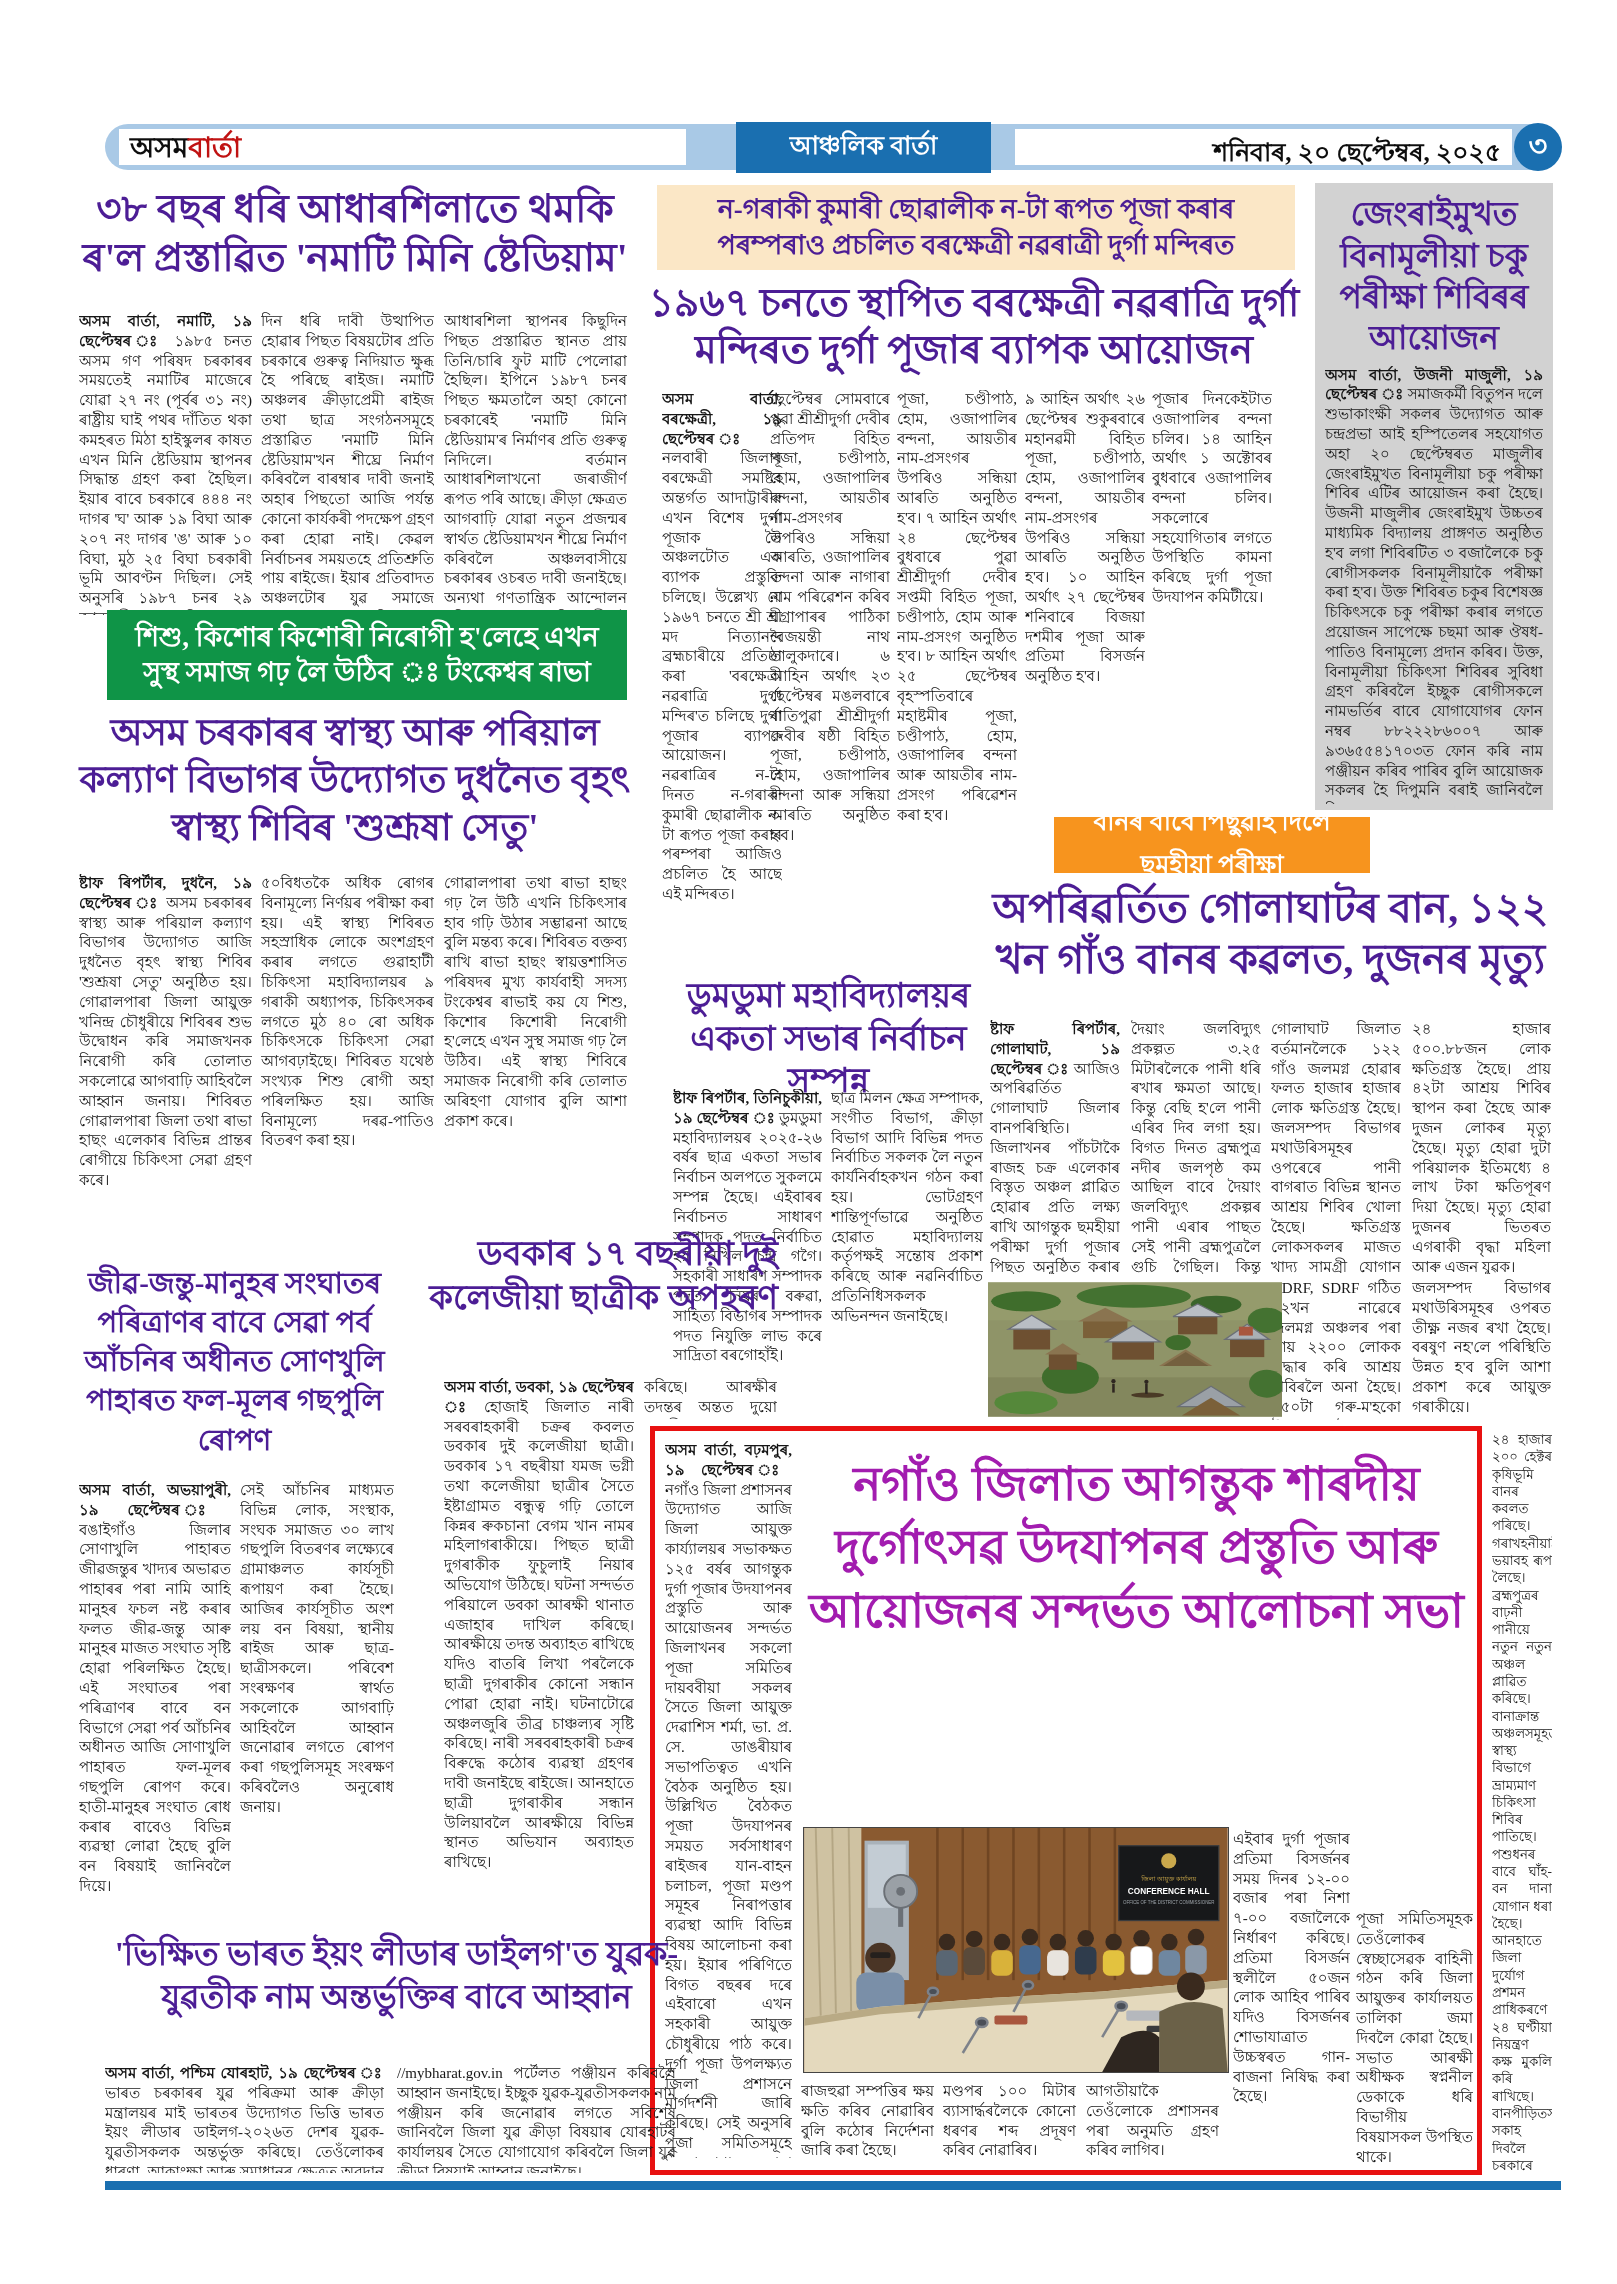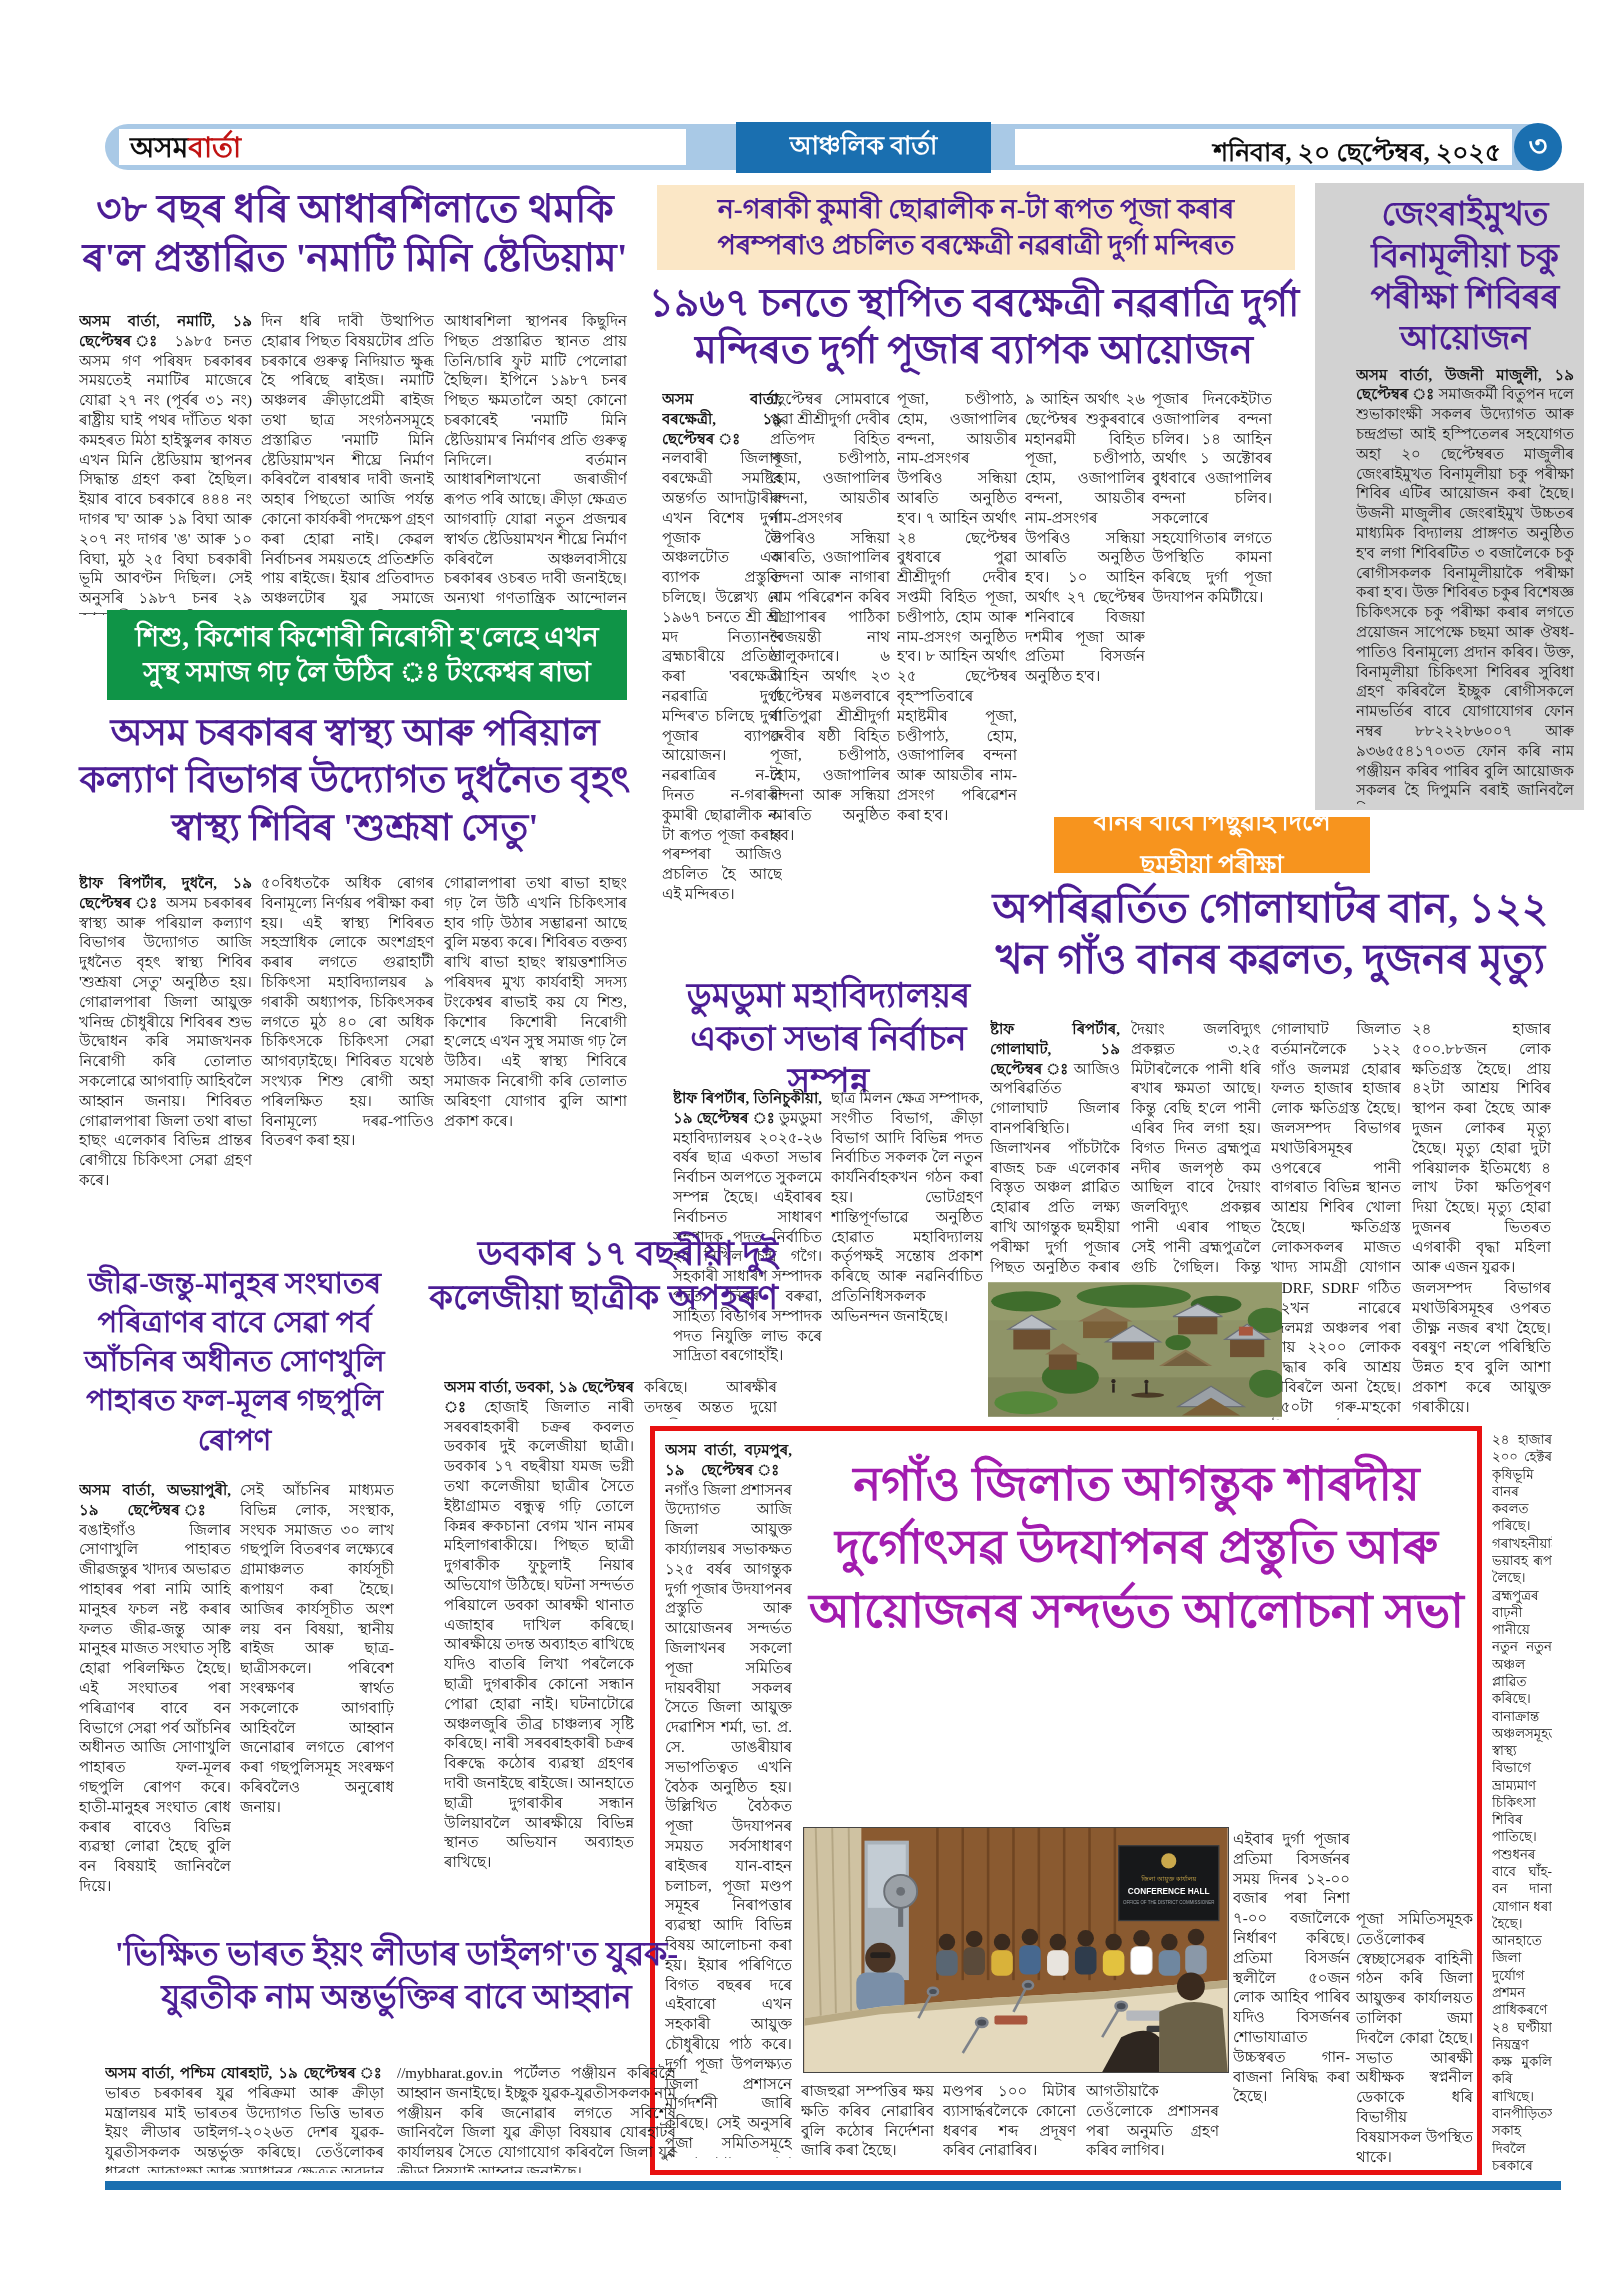--- a/index.html
+++ b/index.html
@@ -49,21 +49,21 @@
   <div class="abs headline" style="left:642px;top:280px;width:664px;height:102px;font-size:39px;line-height:1.2;">১৯৬৭ চনতে স্থাপিত বৰক্ষেত্ৰী নৱৰাত্ৰি দুৰ্গা মন্দিৰত দুৰ্গা পূজাৰ ব্যাপক আয়োজন</div>
   <div class="abs bodytext" style="left:642px;top:390px;width:120px;height:562px;margin-left:20px;">
     <span class="byline">অসম বাৰ্তা, বৰক্ষেত্ৰী, ১৯ ছেপ্টেম্বৰ ঃ</span>
     <span>নলবাৰী জিলাৰ বৰক্ষেত্ৰী সমষ্টিৰ অন্তৰ্গত আদাট্টাৰীৰ এখন বিশেষ দুৰ্গা পূজাক লৈ অঞ্চলটোত এক ব্যাপক প্ৰস্তুতি চলিছে। উল্লেখ্য যে ১৯৬৭ চনতে শ্ৰী শ্ৰী মদ নিত্যানন্দ ব্ৰহ্মচাৰীয়ে প্ৰতিষ্ঠা কৰা 'বৰক্ষেত্ৰী নৱৰাত্ৰি দুৰ্গা মন্দিৰ'ত চলিছে দুৰ্গা পূজাৰ ব্যাপক আয়োজন। নৱৰাত্ৰিৰ ন-টা দিনত ন-গৰাকী কুমাৰী ছোৱালীক ন-টা ৰূপত পূজা কৰাৰ পৰম্পৰা আজিও প্ৰচলিত হৈ আছে এই মন্দিৰত।</span>
   </div>
   <div class="abs bodytext" style="left:770px;top:390px;width:120px;height:562px;">ছেপ্টেম্বৰ সোমবাৰে পুৱা শ্ৰীশ্ৰীদুৰ্গা দেবীৰ প্ৰতিপদ বিহিত পূজা, চণ্ডীপাঠ, হোম, ওজাপালিৰ বন্দনা, আয়তীৰ নাম-প্ৰসংগৰ উপৰিও সন্ধিয়া আৰতি, ওজাপালিৰ বন্দনা আৰু নাগাৰা নাম পৰিৱেশন কৰিব ঘগ্ৰাপাৰৰ পাঠিকা বৈজয়ন্তী নাথ তালুকদাৰে। ৬ আহিন অৰ্থাৎ ২৩ ছেপ্টেম্বৰ মঙলবাৰে ৰাতিপুৱা শ্ৰীশ্ৰীদুৰ্গা দেবীৰ ষষ্ঠী বিহিত পূজা, চণ্ডীপাঠ, হোম, ওজাপালিৰ বন্দনা আৰু সন্ধিয়া আৰতি অনুষ্ঠিত হ'ব।</div>
   <div class="abs bodytext" style="left:897px;top:390px;width:120px;height:562px;">পূজা, চণ্ডীপাঠ, হোম, ওজাপালিৰ বন্দনা, আয়তীৰ নাম-প্ৰসংগৰ উপৰিও সন্ধিয়া আৰতি অনুষ্ঠিত হ'ব। ৭ আহিন অৰ্থাৎ ২৪ ছেপ্টেম্বৰ বুধবাৰে পুৱা শ্ৰীশ্ৰীদুৰ্গা দেবীৰ সপ্তমী বিহিত পূজা, চণ্ডীপাঠ, হোম আৰু নাম-প্ৰসংগ অনুষ্ঠিত হ'ব। ৮ আহিন অৰ্থাৎ ২৫ ছেপ্টেম্বৰ বৃহস্পতিবাৰে মহাষ্টমীৰ পূজা, চণ্ডীপাঠ, হোম, ওজাপালিৰ বন্দনা আৰু আয়তীৰ নাম-প্ৰসংগ পৰিৱেশন কৰা হ'ব।</div>
   <div class="abs bodytext" style="left:1025px;top:390px;width:120px;height:419px;">৯ আহিন অৰ্থাৎ ২৬ ছেপ্টেম্বৰ শুকুৰবাৰে মহানৱমী বিহিত পূজা, চণ্ডীপাঠ, হোম, ওজাপালিৰ বন্দনা, আয়তীৰ নাম-প্ৰসংগৰ উপৰিও সন্ধিয়া আৰতি অনুষ্ঠিত হ'ব। ১০ আহিন অৰ্থাৎ ২৭ ছেপ্টেম্বৰ শনিবাৰে বিজয়া দশমীৰ পূজা আৰু প্ৰতিমা বিসৰ্জন অনুষ্ঠিত হ'ব।</div>
   <div class="abs bodytext" style="left:1152px;top:390px;width:120px;height:419px;">পূজাৰ দিনকেইটাত ওজাপালিৰ বন্দনা চলিব। ১৪ আহিন অৰ্থাৎ ১ অক্টোবৰ বুধবাৰে ওজাপালিৰ বন্দনা চলিব। সকলোৰে সহযোগিতাৰ লগতে উপস্থিতি কামনা কৰিছে দুৰ্গা পূজা উদযাপন কমিটীয়ে।</div>
 
-  <div class="abs graybox" style="left:1315px;top:183px;width:238px;height:627px;padding-left:31px;">
+  <div class="abs graybox" style="left:1315px;top:183px;width:238px;height:627px;">
     <div class="headline" style="margin:11.4px 9px 6.3px 9px;font-size:33px;line-height:1.25;">জেংৰাইমুখত বিনামূলীয়া চকু পৰীক্ষা শিবিৰৰ আয়োজন</div>
     <div class="bodytext" style="margin:0 10px;height:438px;">
       <span class="byline">অসম বাৰ্তা, উজনী মাজুলী, ১৯ ছেপ্টেম্বৰ ঃ</span>
       <span>সমাজকৰ্মী বিতুপন দলে শুভাকাংক্ষী সকলৰ উদ্যোগত আৰু চন্দ্ৰপ্ৰভা আই হস্পিতেলৰ সহযোগত অহা ২০ ছেপ্টেম্বৰত মাজুলীৰ জেংৰাইমুখত বিনামূলীয়া চকু পৰীক্ষা শিবিৰ এটিৰ আয়োজন কৰা হৈছে। উজনী মাজুলীৰ জেংৰাইমুখ উচ্চতৰ মাধ্যমিক বিদ্যালয় প্ৰাঙ্গণত অনুষ্ঠিত হ'ব লগা শিবিৰটিত ৩ বজালৈকে চকু ৰোগীসকলক বিনামূলীয়াকৈ পৰীক্ষা কৰা হ'ব। উক্ত শিবিৰত চকুৰ বিশেষজ্ঞ চিকিৎসকে চকু পৰীক্ষা কৰাৰ লগতে প্ৰয়োজন সাপেক্ষে চছমা আৰু ঔষধ-পাতিও বিনামূল্যে প্ৰদান কৰিব। উক্ত, বিনামূলীয়া চিকিৎসা শিবিৰৰ সুবিধা গ্ৰহণ কৰিবলৈ ইচ্ছুক ৰোগীসকলে নামভৰ্তিৰ বাবে যোগাযোগৰ ফোন নম্বৰ ৮৮২২২৮৬০০৭ আৰু ৯৩৬৫৫৪১৭০৩ত ফোন কৰি নাম পঞ্জীয়ন কৰিব পাৰিব বুলি আয়োজক সকলৰ হৈ দিপুমনি বৰাই জানিবলৈ দিছে।</span>
     </div>
   </div>
 
   <div class="abs banner" style="left:107px;top:610px;width:520px;height:90px;background:#0f9447;font-size:27px;line-height:1.3;">
     <span style="padding:0 11px;">শিশু, কিশোৰ কিশোৰী নিৰোগী হ'লেহে এখন সুস্থ সমাজ গঢ় লৈ উঠিব ঃ টংকেশ্বৰ ৰাভা</span>
   </div>

